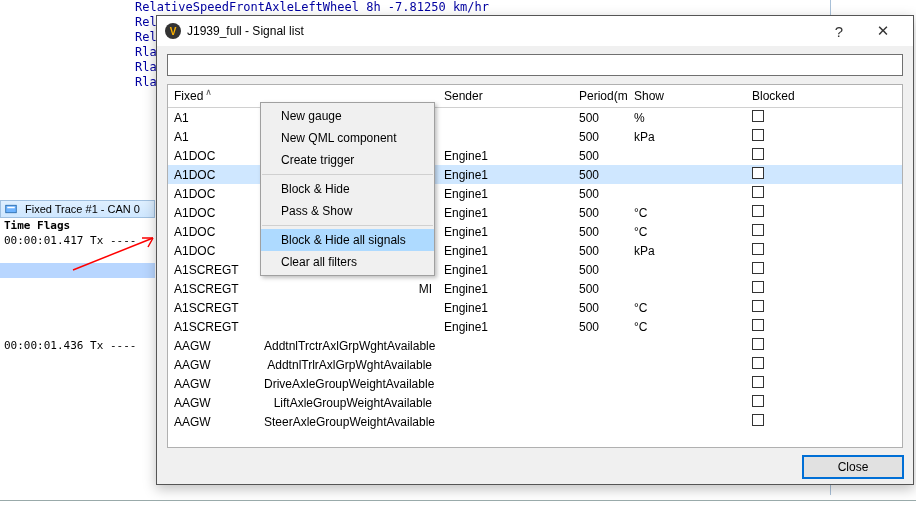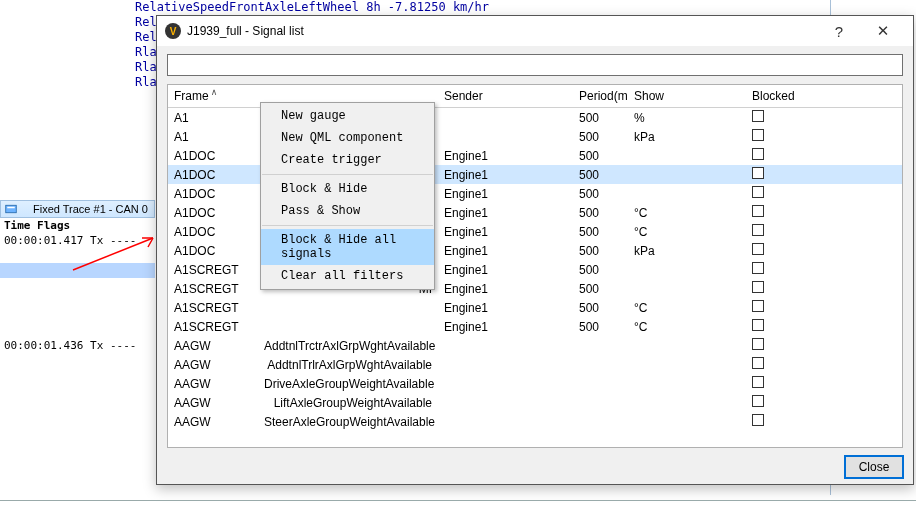--- a/index.html
+++ b/index.html
@@ -1,21 +1,21 @@
 <!DOCTYPE html>
 <html><head>
 <meta charset="utf-8">
 <style>
   * { box-sizing: border-box; }
   body { margin: 0; font-family: "Segoe UI", Tahoma, sans-serif; font-size: 12px; background: #fff; overflow: hidden; width: 916px; height: 515px; position: relative; }
   
   
   .bg-trace-text { position: absolute; left: 135px; top: 0px; font-family: Consolas, monospace; font-size: 12px; color: #0000a0; line-height: 15px; }
   .bg-trace-window { position: absolute; left: 0; top: 200px; width: 155px; }
-  .bg-trace-title { background: linear-gradient(#dceeffee,#cfe7ff); padding: 2px 4px; font-size: 11px; border: 1px solid #a0c0e0; display:flex; align-items:center; gap:16px;}
+  .bg-trace-title { background: linear-gradient(#dceeffee,#cfe7ff); padding: 2px 4px; font-size: 11px; border: 1px solid #a0c0e0; display:flex; align-items:center; gap:8px;}
   .bg-trace-title svg { width:12px; height:12px; }
   .bg-trace-body { font-family: Consolas, monospace; font-size: 11px; }
   .bg-trace-header { padding: 1px 4px; }
   .bg-trace-row { padding: 1px 4px; white-space: pre; }
   .bg-blue-bar { background:#b8d6ff; height:15px;}
   .arrow { position:absolute; left:68px; top:230px; pointer-events:none; }
 
   
   .dialog { position: absolute; left: 156px; top: 15px; width: 758px; height: 470px; background: #f0f0f0; border: 1px solid #555; display: flex; flex-direction: column; box-shadow: 0 4px 12px rgba(0,0,0,.25); }
   .titlebar { height: 30px; background: #fff; display: flex; align-items: center; padding: 0 8px; }
@@ -38,25 +38,25 @@
   .chk { width:12px; height:12px; border:1px solid #333; display:inline-block; background:#fff;}
   
   .col-frame { width: 90px; }
   .col-signal { width: 180px; }
   .col-sender { width: 135px; }
   .col-period { width: 55px; }
   .col-unit { width: 118px; }
   .col-blocked { width: auto; }
 
   .button-row { display:flex; justify-content:flex-end; padding-top:8px;}
-  .close-btn { width:58px; height:22px; background:#e1e1e1; border:1px solid #006fd6; outline:1px solid #006fd6; font-size:12px; }
+  .close-btn { width:100px; height:22px; background:#e1e1e1; border:1px solid #006fd6; outline:1px solid #006fd6; font-size:12px; }
 
   
   .ctx { position:absolute; left:260px; top:102px; width:175px; background:#f0f0f0; border:1px solid #a0a0a0; box-shadow:2px 2px 4px rgba(0,0,0,.25); padding:2px 0; }
-  .ctx-item { padding:4px 20px; font-size:12px; display:flex; align-items:center; justify-content:space-between;font-family:Liberation Mono, monospace;}
+  .ctx-item { padding:4px 20px; font-size:12px; display:flex; align-items:center; justify-content:space-between;}
   .ctx-item.disabled { color:#a0a0a0; }
   .ctx-item.hover { background:#aedaff; }
   .ctx-sep { height:1px; background:#d0d0d0; margin:3px 1px; }
   .ctx-arrow { font-size:10px; color:#555;}
 
   
   .table-scroll::-webkit-scrollbar { width:17px; }
   .table-scroll::-webkit-scrollbar-track { background:#f0f0f0; }
   .table-scroll::-webkit-scrollbar-thumb { background:#c8c8c8; border:1px solid #a8a8a8;}
 
@@ -121,21 +121,21 @@
           <colgroup>
             <col class="col-frame">
               <col class="col-signal">
               <col class="col-sender">
               <col class="col-period">
               <col class="col-unit">
               <col class="col-blocked">
           </colgroup>
           <thead>
             <tr>
-              <th><span>Frame</span><span class="sort">∧</span></th>
+              <th><span>Fixed</span><span class="sort">∧</span></th>
               <th></th>
               <th>Sender</th>
               <th>Period(ms)</th>
               <th>Show</th>
               <th>Blocked</th>
             </tr>
           </thead>
           <tbody id="tbody">
               <tr>
                 <td>A1</td>

